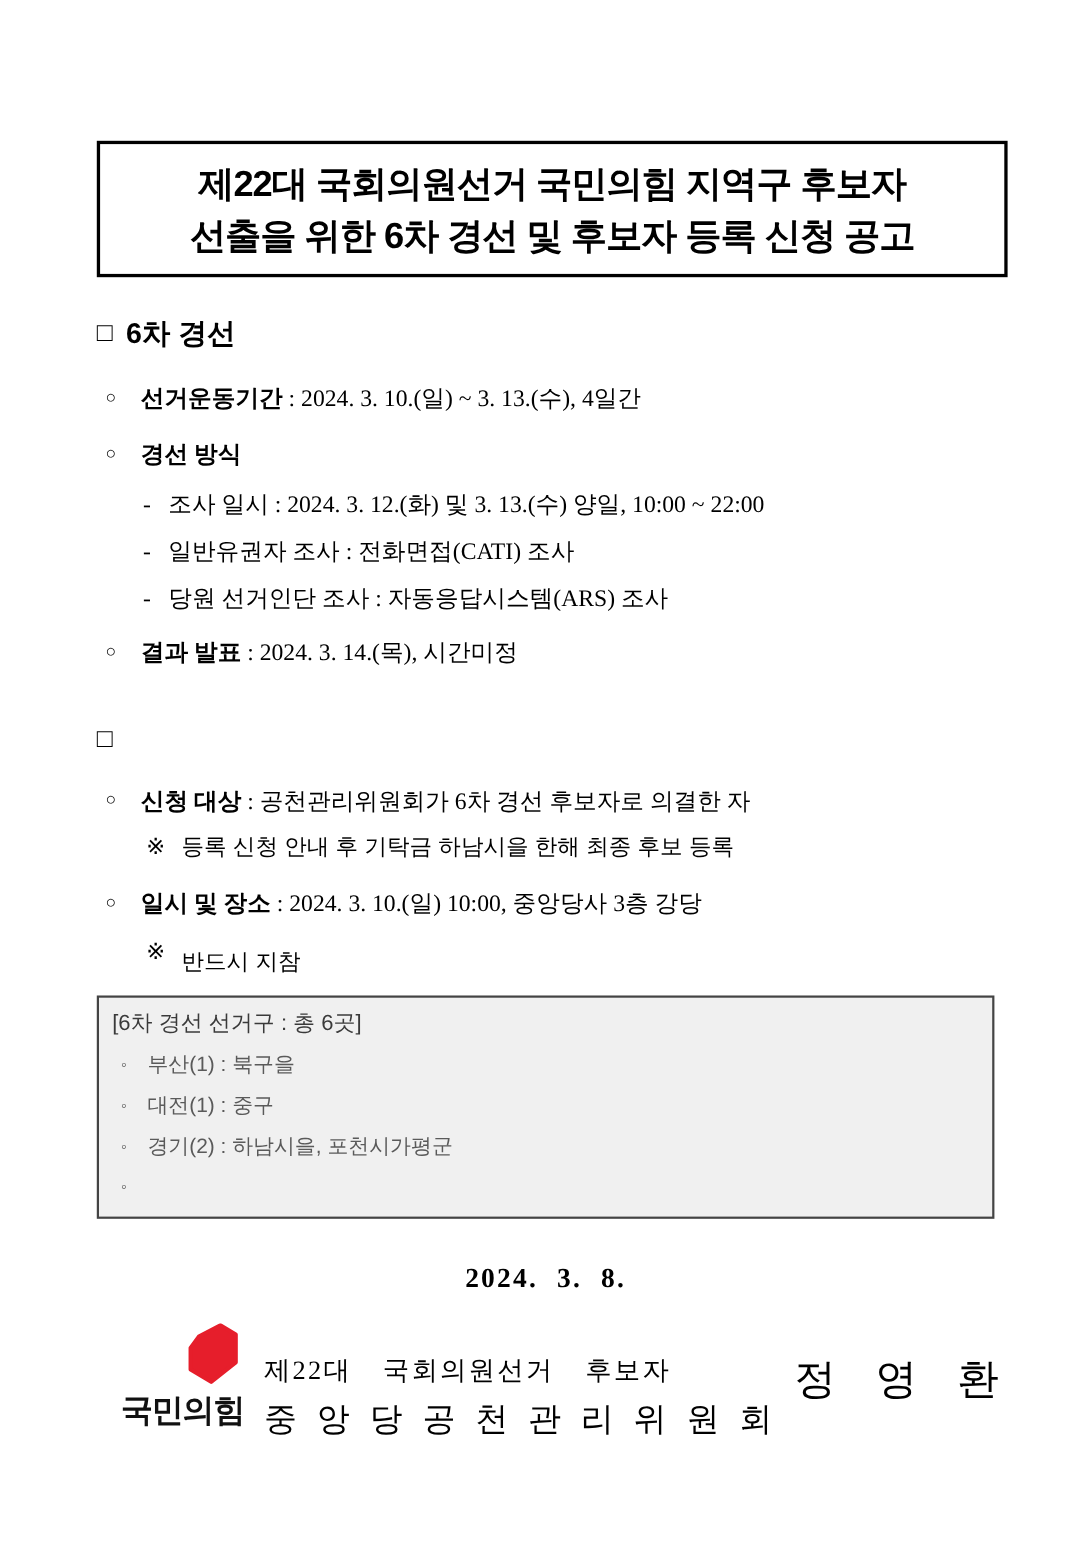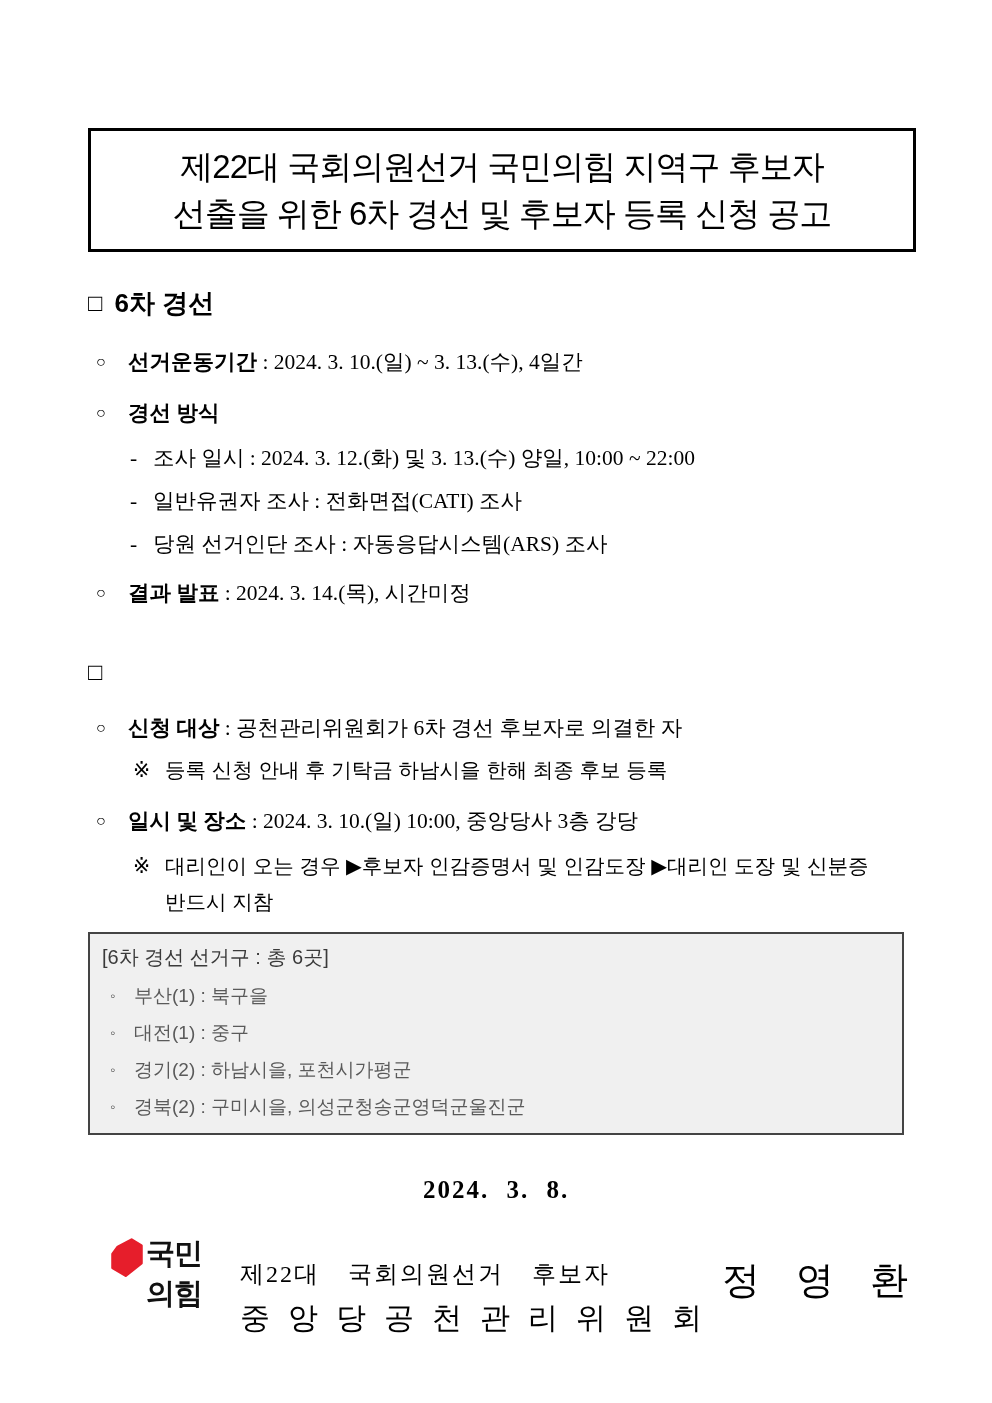--- a/index.html
+++ b/index.html
@@ -20,21 +20,21 @@
     color: #000000;
   }
 
   
   .title-box {
     margin: 128px 76px 0 88px;
     border: 3px solid #000000;
     padding: 12px 22px;
     text-align: center;
     font-family: "Liberation Sans", "DejaVu Sans", sans-serif;
-    font-weight: normal;
+    font-weight: bold;
     font-size: 33px;
     line-height: 47px;
     letter-spacing: -1px;
     color: #000000;
   }
 
   
   .section-heading {
     display: flex;
     align-items: center;
@@ -146,22 +146,22 @@
 
   
   .footer {
     display: flex;
     align-items: flex-start;
     margin: 26px 60px 0 90px;
   }
   .logo-block {
     flex: 0 0 132px;
     display: flex;
-    flex-direction: row;
-    align-items: flex-start;
+    flex-direction: column;
+    align-items: flex-end;
   }
   .logo-mark { width: 62px; height: 56px; margin-left: 14px; }
   .logo-wordmark {
     margin-top: 4px;
     font-family: "Liberation Sans", "DejaVu Sans", sans-serif;
     font-weight: bold;
     font-size: 29px;
     letter-spacing: -1px;
     color: #111111;
   }
@@ -253,42 +253,40 @@
   </div>
 
   <div class="body-row mt-item5">
     <span class="circle-marker">○</span>
     <span class="body-text"><b class="lbl">일시 및 장소</b><span> : 2024. 3. 10.(일) 10:00, 중앙당사 3층 강당</span></span>
   </div>
 
   <div class="note-row mt-note2">
     <span class="note-marker">※</span>
     <span>
-      <div>대리인이 오는 경우 ▶후보자 인감증명서 및 인감도장 ▶대리인 도장 및 신분증</div>
       <div class="note-line2">반드시 지참</div>
     </span>
   </div>
 
   <div class="district-box">
     <div class="box-header">[6차 경선 선거구 : 총 6곳]</div>
     <div class="box-row">
       <span class="box-marker">◦</span>
       <span>부산(1) : 북구을</span>
     </div>
     <div class="box-row">
       <span class="box-marker">◦</span>
       <span>대전(1) : 중구</span>
     </div>
     <div class="box-row">
       <span class="box-marker">◦</span>
       <span>경기(2) : 하남시을, 포천시가평군</span>
     </div>
     <div class="box-row">
       <span class="box-marker">◦</span>
-      <span>경북(2) : 구미시을, 의성군청송군영덕군울진군</span>
     </div>
   </div>
 
   <div class="doc-date">2024. 3. 8.</div>
 
   <div class="footer">
     <div class="logo-block">
       <svg class="logo-mark" viewBox="0 0 64 60" xmlns="http://www.w3.org/2000/svg">
         <path d="M 21 13 L 42 2 L 57 11 L 57 38 L 33 57 L 13 45 L 13 24 Z" fill="#E61E2B" stroke="#E61E2B" stroke-width="4" stroke-linejoin="round"></path>
       </svg>

